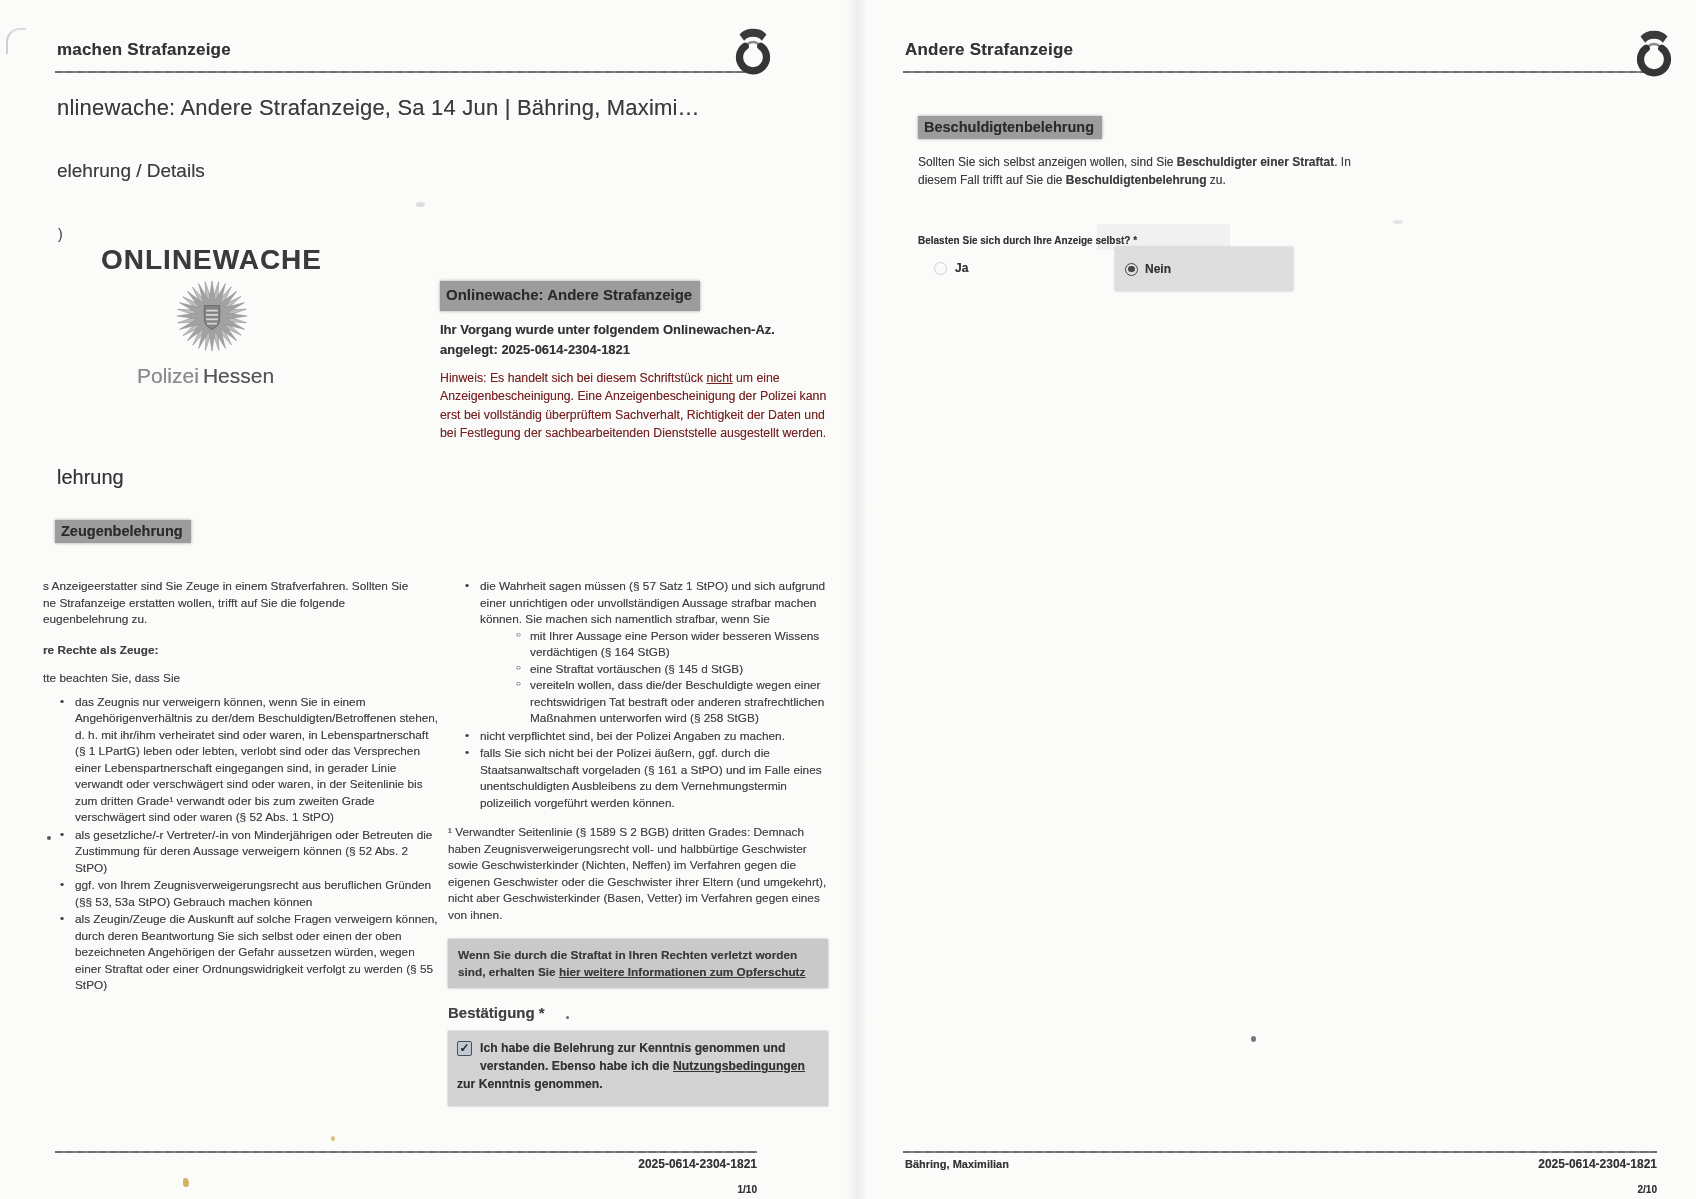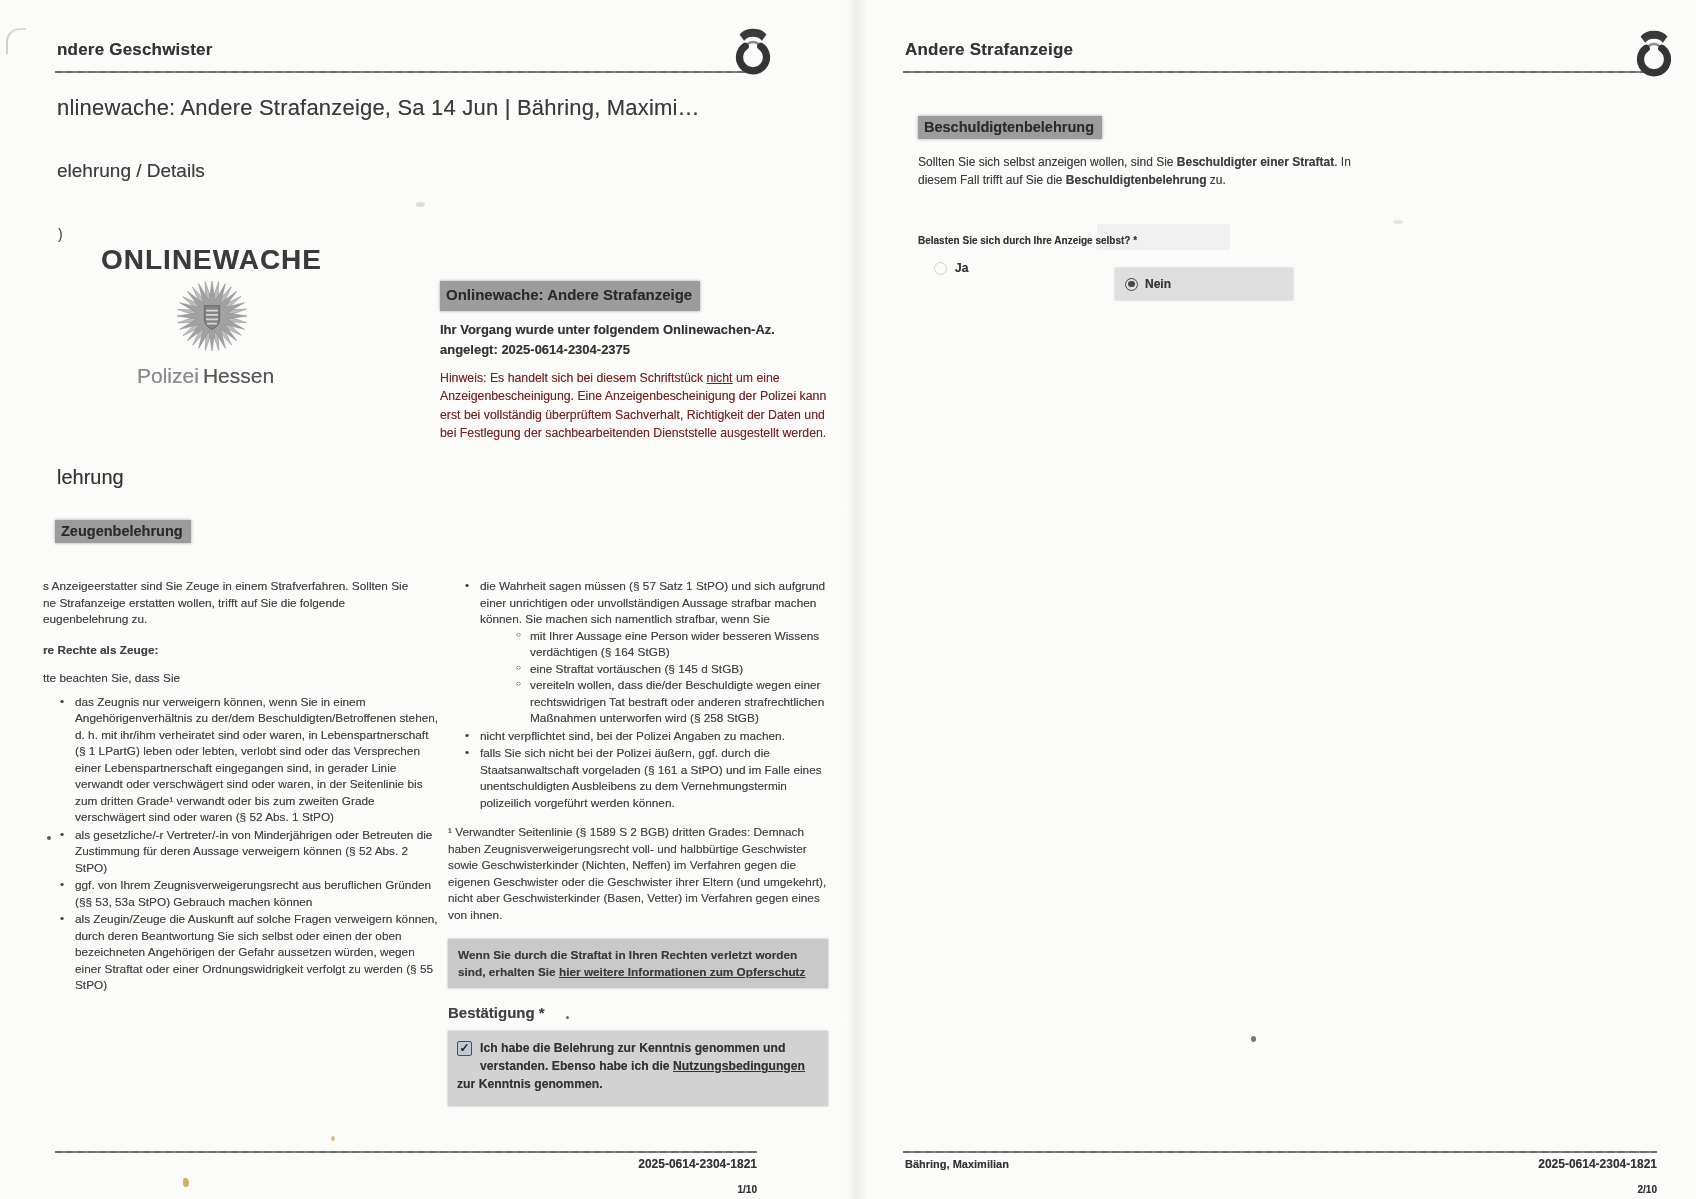--- a/index.html
+++ b/index.html
@@ -88,21 +88,21 @@
   .corner-mark { width:20px; height:26px; border-left:2.5px solid #b9b9b9; border-top:2px solid #cacaca; border-top-left-radius:14px; opacity:.65; }
   .speck { border-radius:50%; position:absolute; }
   .mid-shadow { background:linear-gradient(90deg, rgba(0,0,0,0) 0%, rgba(120,120,120,.10) 50%, rgba(0,0,0,0) 100%); }
   .ghost { background:#e9e9e9; opacity:.55; }
 </style>
 </head>
 <body>
 
 <section class="page">
 
-  <div class="abs hdr-title" style="left:57px;top:40px">ndere Geschwister</div>
+  <div class="abs hdr-title" style="left:57px;top:40px">machen Strafanzeige</div>
   <div class="abs rule" style="left:55px;top:71px;width:702px"></div>
 
   <div class="abs" style="left:732px;top:22px;width:42px;height:56px">
     <svg width="42" height="56" viewBox="0 0 40 54">
       <path d="M7,12 A15,11 0 0 1 33,12 L28.5,18 A9.5,7 0 0 0 11.5,18 Z" fill="#3a3a3a"></path>
       <path d="M14.5,21.5 A6.5,4.5 0 0 1 25.5,21.5" stroke="#8a8a8a" stroke-width="2.4" fill="none"></path>
       <path d="M27.5,23.4 A13,13 0 1 1 12.5,23.4" stroke="#353535" stroke-width="7" fill="none" stroke-linecap="round"></path>
     </svg>
   </div>
 
@@ -120,21 +120,21 @@
       <path d="M25,22.5 h14 v11 c0,6.2 -3.1,9.2 -7,10.8 c-3.9,-1.6 -7,-4.6 -7,-10.8 z" fill="#848484" stroke="#666" stroke-width="0.8"></path>
       <path d="M26.5,27 h11 M26.5,31 h11 M26.5,35 h11 M27.5,39 h9" stroke="#d9d9d9" stroke-width="1.6" fill="none"></path>
     </svg>
   </div>
   <div class="abs brand-caption" style="left:137px;top:364px">
     <span class="lt">Polizei</span><span class="dk">Hessen</span>
   </div>
 
   <div class="abs case-box" style="left:440px;top:281px">
     <span class="graybar lg">Onlinewache: Andere Strafanzeige</span>
-    <div class="case-label">Ihr Vorgang wurde unter folgendem Onlinewachen-Az. angelegt: 2025-0614-2304-2375</div>
+    <div class="case-label">Ihr Vorgang wurde unter folgendem Onlinewachen-Az. angelegt: 2025-0614-2304-1821</div>
     <div class="case-note"><span>Hinweis: Es handelt sich bei diesem Schriftstück </span><span class="u">nicht</span><span> um eine Anzeigenbescheinigung. Eine Anzeigenbescheinigung der Polizei kann erst bei vollständig überprüftem Sachverhalt, Richtigkeit der Daten und bei Festlegung der sachbearbeitenden Dienststelle ausgestellt werden.</span></div>
   </div>
 
   <div class="abs section-h" style="left:57px;top:466px">lehrung</div>
 
   <div class="abs" style="left:55px;top:520px">
     <span class="graybar">Zeugenbelehrung</span>
   </div>
 
   <div class="abs col" style="left:43px;top:578px;width:396px">
@@ -207,21 +207,21 @@
 
   <div class="abs ghost" style="left:1097px;top:224px;width:133px;height:26px"></div>
 
   <div class="abs q-label" style="left:918px;top:235px">Belasten Sie sich durch Ihre Anzeige selbst? *</div>
 
   <div class="abs" style="left:934px;top:261px;display:flex;align-items:center">
     <span class="radio off"></span>
     <span class="opt-text" style="margin-left:8px">Ja</span>
   </div>
 
-  <div class="abs sel-box" style="left:1115px;top:268px;width:178px;height:32px">
+  <div class="abs sel-box" style="left:1115px;top:247px;width:178px;height:44px">
     <span class="radio on"></span>
     <span class="opt-text">Nein</span>
   </div>
 
   <div class="abs rule" style="left:903px;top:1151px;width:754px"></div>
   <div class="abs footer-name" style="left:905px;top:1158px">Bähring, Maximilian</div>
   <div class="abs footer-case r" style="left:1457px;top:1157px;width:200px">2025-0614-2304-1821</div>
   <div class="abs footer-page r" style="left:1557px;top:1184px;width:100px">2/10</div>
 </section>
 

